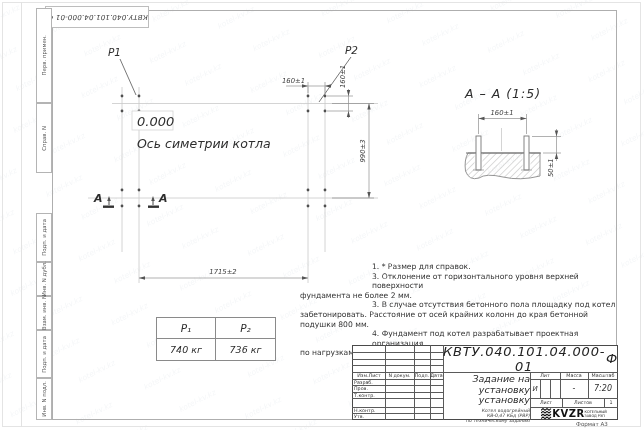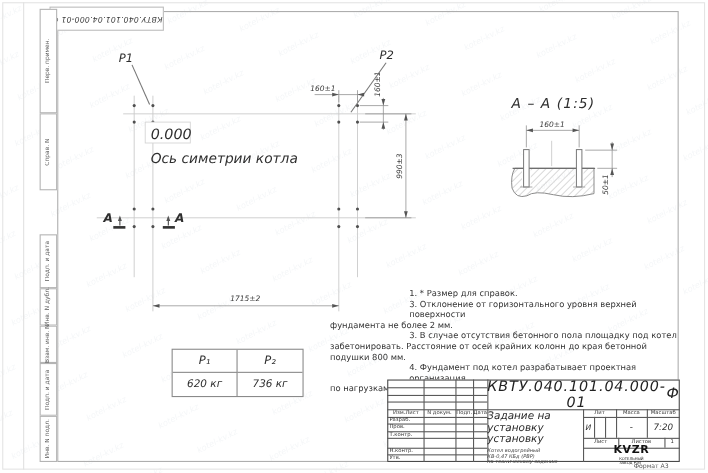--- a/index.html
+++ b/index.html
@@ -77,24 +77,24 @@
   
   .tb { position:absolute; left:352px; top:345px; width:266px; height:75px; background:#fff; }
   .tb-outline { position:absolute; inset:0; border:1px solid #4a4a4a; box-sizing:border-box; }
   .hl { position:absolute; height:1px; background:#5a5a5a; }
   .vl { position:absolute; width:1px; background:#5a5a5a; }
   .tb-text { position:absolute; font-size:4.8px; color:#333; white-space:nowrap; }
   .tb-center { display:flex; align-items:center; justify-content:center; }
   .docnum { position:absolute; left:91px; top:0; width:175px; height:27px; display:flex; align-items:center; }
   .docnum .num { flex:1; text-align:center; font-size:13px; font-style:italic; letter-spacing:0.8px; color:#222; }
   .docnum .suf { width:26px; text-align:center; font-size:13px; font-style:italic; color:#222; }
-  .tb-title { position:absolute; left:91px; top:27px; width:87px; height:48px; display:flex; flex-direction:column; align-items:flex-start; padding-top:2px; box-sizing:border-box; }
+  .tb-title { position:absolute; left:91px; top:27px; width:87px; height:48px; display:flex; flex-direction:column; align-items:flex-end; padding-top:2px; box-sizing:border-box; }
   .tb-title .big { font-size:9.5px; line-height:10.5px; font-style:italic; color:#2a2a2a; }
   .tb-title .small { font-size:4.6px; line-height:5px; font-style:italic; color:#444; }
-  .logo { position:absolute; left:178px; top:62px; width:88px; height:13px; display:flex; align-items:center; justify-content:center; gap:0;flex-direction:column; }
+  .logo { position:absolute; left:178px; top:62px; width:88px; height:13px; display:flex; align-items:center; justify-content:center; gap:0; }
   .logo .kvzr { font-size:10px; font-weight:bold; letter-spacing:0.5px; color:#111; font-family:"DejaVu Sans", sans-serif; }
   .logo .cap { display:flex; flex-direction:column; font-size:3.4px; line-height:4px; color:#222; }
   .format { position:absolute; left:560px; top:421px; width:64px; text-align:center; font-size:5.6px; color:#555; }
 </style>
 </head>
 <body>
 
 <div class="wm-clip">
   <div class="wm">kotel-kv.kz      kotel-kv.kz      kotel-kv.kz      kotel-kv.kz      kotel-kv.kz      kotel-kv.kz      kotel-kv.kz      kotel-kv.kz      kotel-kv.kz      kotel-kv.kz      kotel-kv.kz      kotel-kv.kz      kotel-kv.kz      kotel-kv.kz      kotel-kv.kz      kotel-kv.kz      kotel-kv.kz      kotel-kv.kz      kotel-kv.kz      kotel-kv.kz      kotel-kv.kz      kotel-kv.kz      kotel-kv.kz      kotel-kv.kz      kotel-kv.kz      kotel-kv.kz      kotel-kv.kz      kotel-kv.kz      kotel-kv.kz      kotel-kv.kz      kotel-kv.kz      kotel-kv.kz      kotel-kv.kz      kotel-kv.kz      kotel-kv.kz      kotel-kv.kz      kotel-kv.kz      kotel-kv.kz      kotel-kv.kz      kotel-kv.kz      kotel-kv.kz      kotel-kv.kz      kotel-kv.kz      kotel-kv.kz      kotel-kv.kz      kotel-kv.kz      kotel-kv.kz      kotel-kv.kz      kotel-kv.kz      kotel-kv.kz      kotel-kv.kz      kotel-kv.kz      kotel-kv.kz      kotel-kv.kz      kotel-kv.kz      kotel-kv.kz      kotel-kv.kz      kotel-kv.kz      kotel-kv.kz      kotel-kv.kz      kotel-kv.kz      kotel-kv.kz      kotel-kv.kz      kotel-kv.kz      kotel-kv.kz      kotel-kv.kz      kotel-kv.kz      kotel-kv.kz      kotel-kv.kz      kotel-kv.kz      kotel-kv.kz      kotel-kv.kz      kotel-kv.kz      kotel-kv.kz      kotel-kv.kz      kotel-kv.kz      kotel-kv.kz      kotel-kv.kz      kotel-kv.kz      kotel-kv.kz      kotel-kv.kz      kotel-kv.kz      kotel-kv.kz      kotel-kv.kz      kotel-kv.kz      kotel-kv.kz      kotel-kv.kz      kotel-kv.kz      kotel-kv.kz      kotel-kv.kz      kotel-kv.kz      kotel-kv.kz      kotel-kv.kz      kotel-kv.kz      kotel-kv.kz      kotel-kv.kz      kotel-kv.kz      kotel-kv.kz      kotel-kv.kz      kotel-kv.kz      kotel-kv.kz      kotel-kv.kz      kotel-kv.kz      kotel-kv.kz      kotel-kv.kz      kotel-kv.kz      kotel-kv.kz      kotel-kv.kz      kotel-kv.kz      kotel-kv.kz      kotel-kv.kz      kotel-kv.kz      kotel-kv.kz      kotel-kv.kz      kotel-kv.kz      kotel-kv.kz      kotel-kv.kz      kotel-kv.kz      kotel-kv.kz      kotel-kv.kz      kotel-kv.kz      kotel-kv.kz      kotel-kv.kz      kotel-kv.kz      kotel-kv.kz      kotel-kv.kz      kotel-kv.kz      kotel-kv.kz      kotel-kv.kz      kotel-kv.kz      kotel-kv.kz      kotel-kv.kz      kotel-kv.kz      kotel-kv.kz      kotel-kv.kz      kotel-kv.kz      kotel-kv.kz      kotel-kv.kz      kotel-kv.kz      kotel-kv.kz      kotel-kv.kz      kotel-kv.kz      kotel-kv.kz      kotel-kv.kz      kotel-kv.kz      kotel-kv.kz      kotel-kv.kz      kotel-kv.kz      kotel-kv.kz      kotel-kv.kz      kotel-kv.kz      kotel-kv.kz      kotel-kv.kz      kotel-kv.kz      kotel-kv.kz      kotel-kv.kz      kotel-kv.kz      kotel-kv.kz      kotel-kv.kz      kotel-kv.kz      kotel-kv.kz      kotel-kv.kz      kotel-kv.kz      kotel-kv.kz      kotel-kv.kz      kotel-kv.kz      kotel-kv.kz      kotel-kv.kz      kotel-kv.kz      kotel-kv.kz      kotel-kv.kz      kotel-kv.kz      kotel-kv.kz      kotel-kv.kz      kotel-kv.kz      kotel-kv.kz      kotel-kv.kz      kotel-kv.kz      kotel-kv.kz      kotel-kv.kz      kotel-kv.kz      kotel-kv.kz      kotel-kv.kz      kotel-kv.kz      kotel-kv.kz      kotel-kv.kz      kotel-kv.kz      kotel-kv.kz      kotel-kv.kz      kotel-kv.kz      kotel-kv.kz      kotel-kv.kz      kotel-kv.kz      kotel-kv.kz      kotel-kv.kz      kotel-kv.kz      kotel-kv.kz      kotel-kv.kz      kotel-kv.kz      kotel-kv.kz      kotel-kv.kz      kotel-kv.kz      kotel-kv.kz      kotel-kv.kz      kotel-kv.kz      kotel-kv.kz      kotel-kv.kz      kotel-kv.kz      kotel-kv.kz      kotel-kv.kz      kotel-kv.kz      kotel-kv.kz      kotel-kv.kz      kotel-kv.kz      kotel-kv.kz      kotel-kv.kz      kotel-kv.kz      kotel-kv.kz      kotel-kv.kz      kotel-kv.kz      kotel-kv.kz      kotel-kv.kz      kotel-kv.kz      kotel-kv.kz      kotel-kv.kz      kotel-kv.kz      kotel-kv.kz      kotel-kv.kz      kotel-kv.kz      kotel-kv.kz      kotel-kv.kz      kotel-kv.kz      kotel-kv.kz      kotel-kv.kz      kotel-kv.kz      kotel-kv.kz      kotel-kv.kz      kotel-kv.kz      kotel-kv.kz      kotel-kv.kz      kotel-kv.kz      kotel-kv.kz      kotel-kv.kz      kotel-kv.kz      kotel-kv.kz      kotel-kv.kz      kotel-kv.kz      kotel-kv.kz      kotel-kv.kz      kotel-kv.kz      kotel-kv.kz      kotel-kv.kz      kotel-kv.kz      kotel-kv.kz      kotel-kv.kz      kotel-kv.kz      kotel-kv.kz      kotel-kv.kz      kotel-kv.kz      kotel-kv.kz      kotel-kv.kz      kotel-kv.kz      kotel-kv.kz      kotel-kv.kz      kotel-kv.kz      kotel-kv.kz      kotel-kv.kz      kotel-kv.kz      kotel-kv.kz      kotel-kv.kz      kotel-kv.kz      kotel-kv.kz      kotel-kv.kz      kotel-kv.kz      kotel-kv.kz      kotel-kv.kz      kotel-kv.kz      kotel-kv.kz      kotel-kv.kz      kotel-kv.kz      </div>
 </div>
@@ -238,21 +238,21 @@
     <line class="dl" x1="556.5" y1="129" x2="556.5" y2="161"></line>
     <path class="ar" d="M556.5,136.5 l-1.7,-6 l3.4,0 z"></path>
     <path class="ar" d="M556.5,153 l-1.7,6 l3.4,0 z"></path>
     <text class="t7" x="553" y="177" transform="rotate(-90 553 177)">50±1</text>
   </g>
 </svg>
 
 <div class="ptable">
   <div class="ph">P₁</div>
   <div class="ph">P₂</div>
-  <div class="pv">620 кг</div>
+  <div class="pv">740 кг</div>
   <div class="pv">736 кг</div>
 </div>
 
 <div class="notes">
   <div class="ind">1. * Размер для справок.</div>
   <div class="ind">3. Отклонение от горизонтального уровня верхней поверхности</div>
   <div>фундамента не более 2 мм.</div>
   <div class="ind">3. В случае отсутствия бетонного пола площадку под котел</div>
   <div>забетонировать. Расстояние от осей крайних колонн до края бетонной</div>
   <div>подушки 800 мм.</div>

